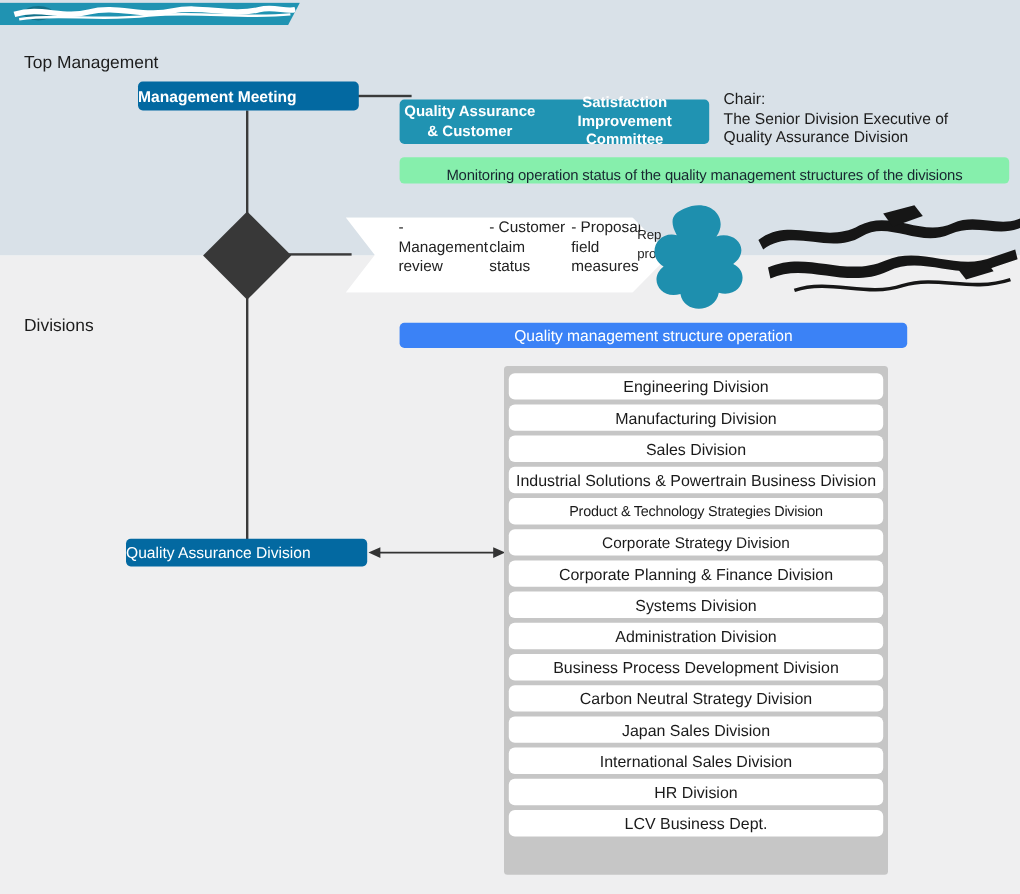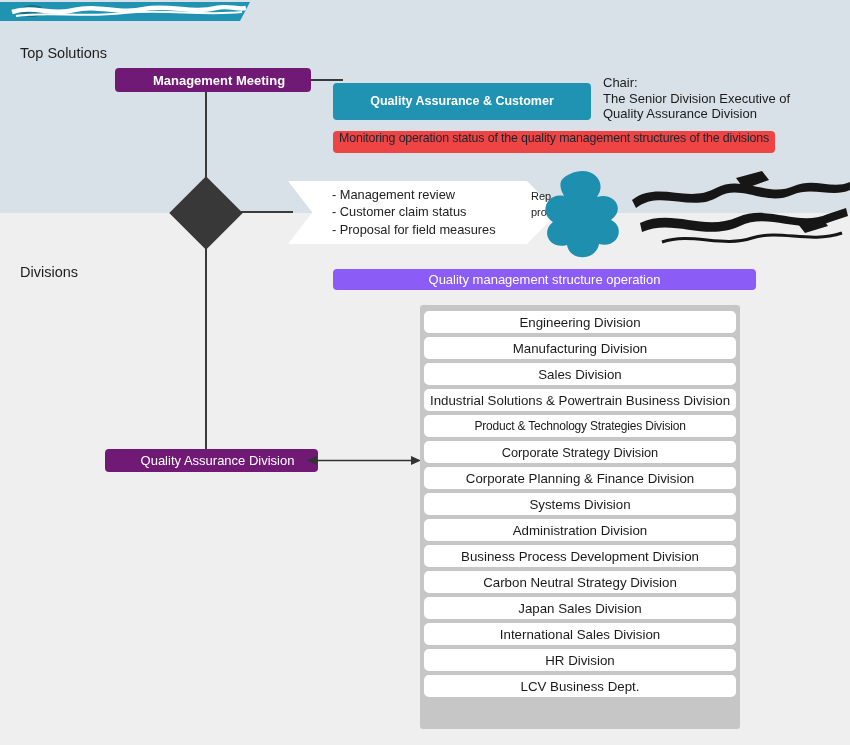--- a/index.html
+++ b/index.html
@@ -14,50 +14,50 @@
           clip-path:polygon(0 0,100% 0,96% 100%,0 100%);z-index:2;}
 
   .section-label{font-size:14.5px;color:#1c1c1c;z-index:2;}
   .label-topmgmt{left:20px;top:45px;}
   .label-divisions{left:20px;top:264px;}
 
   .vline{left:205px;top:92px;width:2px;height:358px;background:#3a3a3a;z-index:0;}
   .hline1{left:297px;top:79px;width:46px;height:2px;background:#3a3a3a;z-index:0;}
   .hline2{left:237px;top:211px;width:56px;height:2px;background:#3a3a3a;z-index:0;}
 
-  .teal-node{background:#701a75;border-radius:4px;color:#ffffff;
-             display:flex;align-items:center;justify-content:center;z-index:2;padding-left:12px;}
+  .teal-node{background:#0369a1;border-radius:4px;color:#ffffff;
+             display:flex;align-items:center;justify-content:flex-start;z-index:2;}
   .mm-btn{left:115px;top:68px;width:184px;height:24px;font-size:13px;font-weight:600;}
   .qa-btn{left:105px;top:449px;width:201px;height:23px;font-size:13px;font-weight:500;}
 
   .committee{left:333px;top:83px;width:258px;height:37px;background:#2093b2;border-radius:4px;
              color:#ffffff;font-size:12.5px;font-weight:600;line-height:15.5px;text-align:center;
              display:flex;flex-direction:row;align-items:center;justify-content:center;z-index:2;}
 
   .chair{left:603px;top:75px;width:245px;font-size:13px;color:#1c1c1c;line-height:15.5px;z-index:2;}
 
-  .monitor-bar{left:333px;top:131px;width:442px;height:22px;background:#ef4444;border-radius:4px;
+  .monitor-bar{left:333px;top:131px;width:508px;height:22px;background:#86efac;border-radius:4px;
                color:#182630;font-size:12.4px;letter-spacing:-0.15px;
-               display:flex;align-items:flex-start;justify-content:center;z-index:2;}
+               display:flex;align-items:flex-end;justify-content:center;z-index:2;}
 
   .diamond{left:180px;top:187px;width:52px;height:52px;background:#383838;
            transform:rotate(45deg);z-index:1;}
 
   .chevron{left:288px;top:181px;width:270px;height:63px;background:#ffffff;
            clip-path:polygon(0 0,88.5% 0,100% 50%,88.5% 100%,0 100%,9% 50%);
-           display:flex;flex-direction:column;justify-content:center;gap:1px;
+           display:flex;flex-direction:row;justify-content:center;gap:1px;
            padding-left:44px;box-sizing:border-box;z-index:2;}
   .chevron .item{font-size:12.8px;color:#222222;line-height:16.5px;}
 
   .glitch-frag{left:531px;font-size:11px;color:#222222;z-index:2;}
   .frag1{top:190px;}
   .frag2{top:206px;}
   .glitch-svg{left:540px;top:166px;z-index:3;}
 
-  .op-bar{left:333px;top:269px;width:423px;height:21px;background:#8b5cf6;border-radius:4px;
+  .op-bar{left:333px;top:269px;width:423px;height:21px;background:#3b82f6;border-radius:4px;
           color:#ffffff;font-size:13px;display:flex;align-items:center;justify-content:center;z-index:2;}
 
   .arrow-svg{left:307px;top:454px;z-index:2;}
 
   .panel{left:420px;top:305px;width:320px;height:424px;background:#c6c6c6;border-radius:3px;
          padding:6px 4px;box-sizing:border-box;z-index:2;}
   .panel .row{height:22px;background:#ffffff;border-radius:5px;margin-bottom:4px;
               display:flex;align-items:center;justify-content:center;
               font-size:13.3px;color:#1a1a1a;}
   .panel .row:last-child{margin-bottom:0;}
@@ -73,33 +73,34 @@
   <div class="abs bg-bottom"></div>
 
   <div class="abs banner">
     <svg width="250" height="19" viewBox="0 0 250 19">
       <ellipse cx="32" cy="9" rx="12" ry="6" fill="#0e6278" opacity="0.7"></ellipse>
       <path fill="none" stroke="#ffffff" stroke-width="4.5" d="M12,10 C34,3 52,14 74,8 C98,2 120,13 144,7 C168,2 192,12 216,6 C228,3 238,8 246,6"></path>
       <path fill="none" stroke="#ffffff" stroke-width="2" d="M16,14 C48,9 84,16 124,11 C164,7 204,14 242,10"></path>
     </svg>
   </div>
 
-  <div class="abs section-label label-topmgmt">Top Solutions</div>
+  <div class="abs section-label label-topmgmt">Top Management</div>
   <div class="abs section-label label-divisions">Divisions</div>
 
   <div class="abs vline"></div>
   <div class="abs hline1"></div>
   <div class="abs hline2"></div>
 
   <div class="abs teal-node mm-btn">
     <span>Management Meeting</span>
   </div>
 
   <div class="abs committee">
     <span>Quality Assurance &amp; Customer</span>
+    <span>Satisfaction Improvement Committee</span>
   </div>
 
   <div class="abs chair">
     <div>Chair:</div>
     <div>The Senior Division Executive of</div>
     <div>Quality Assurance Division</div>
   </div>
 
   <div class="abs monitor-bar">
     <span>Monitoring operation status of the quality management structures of the divisions</span>

